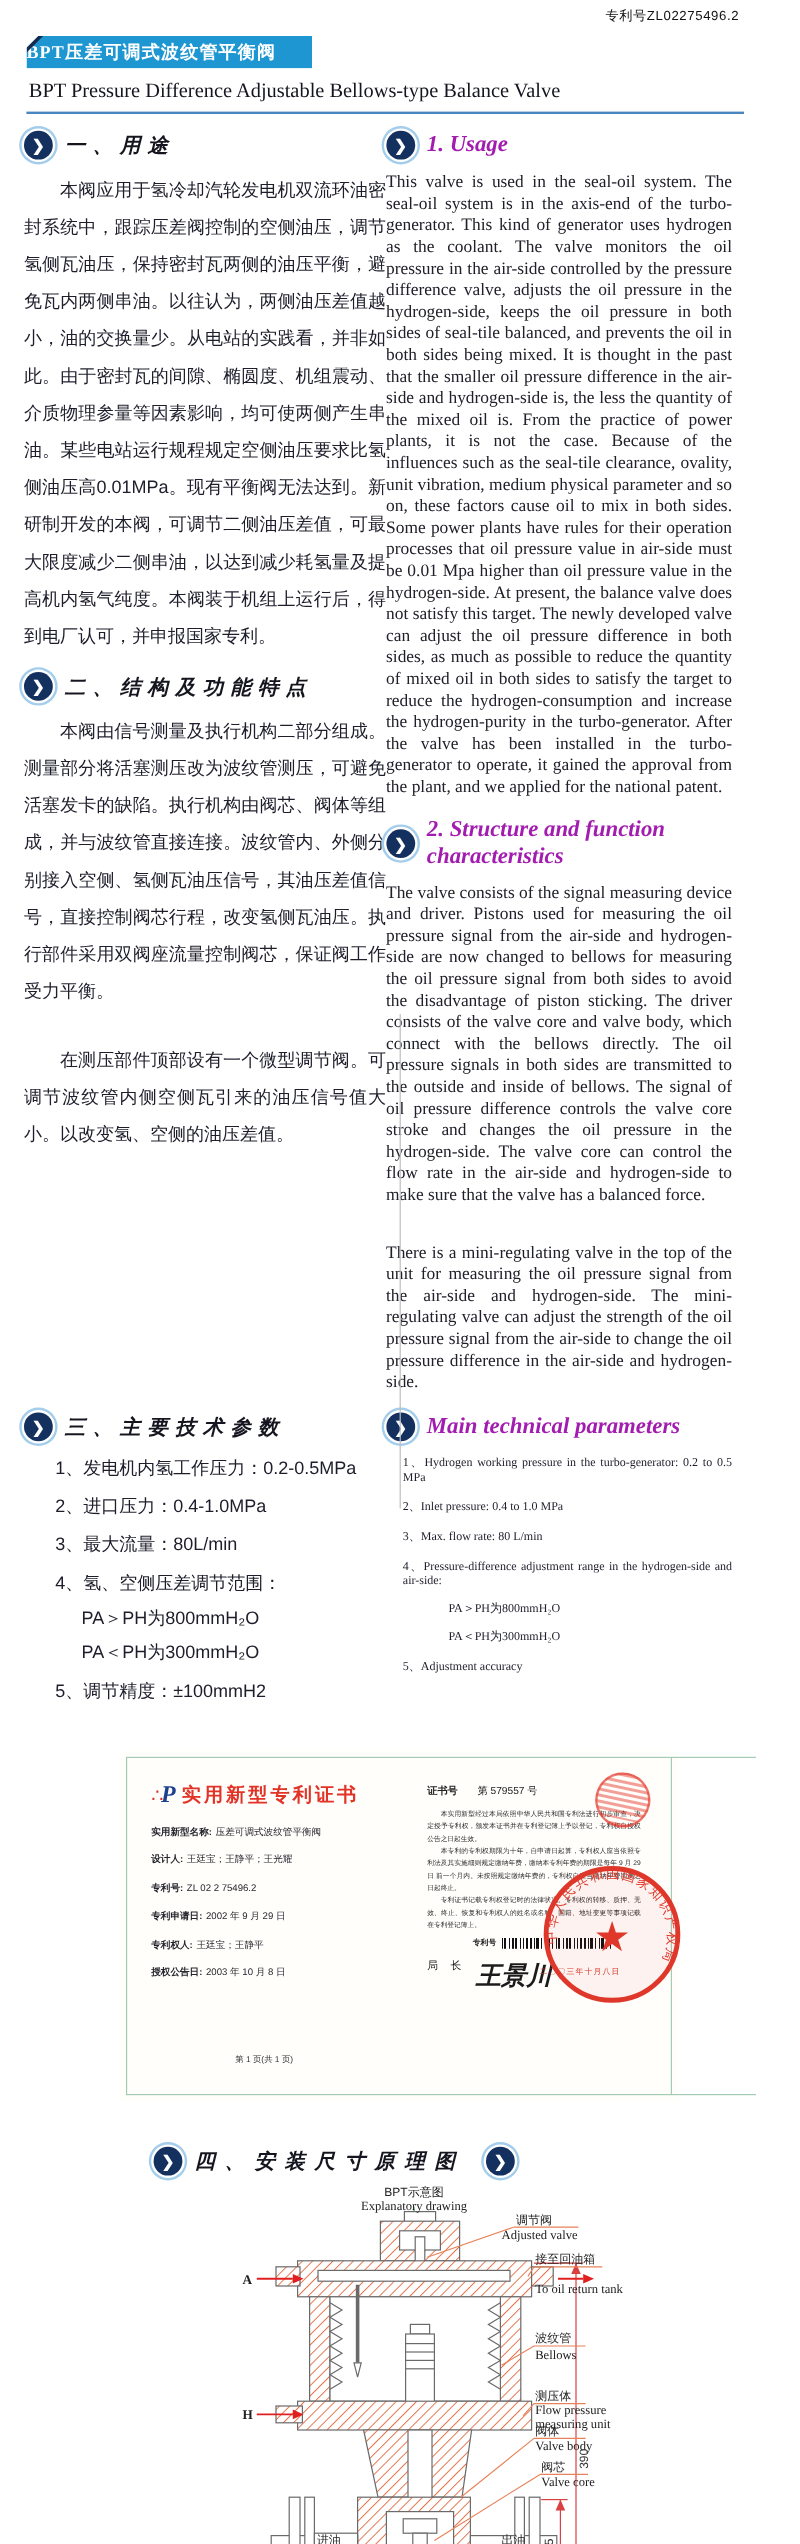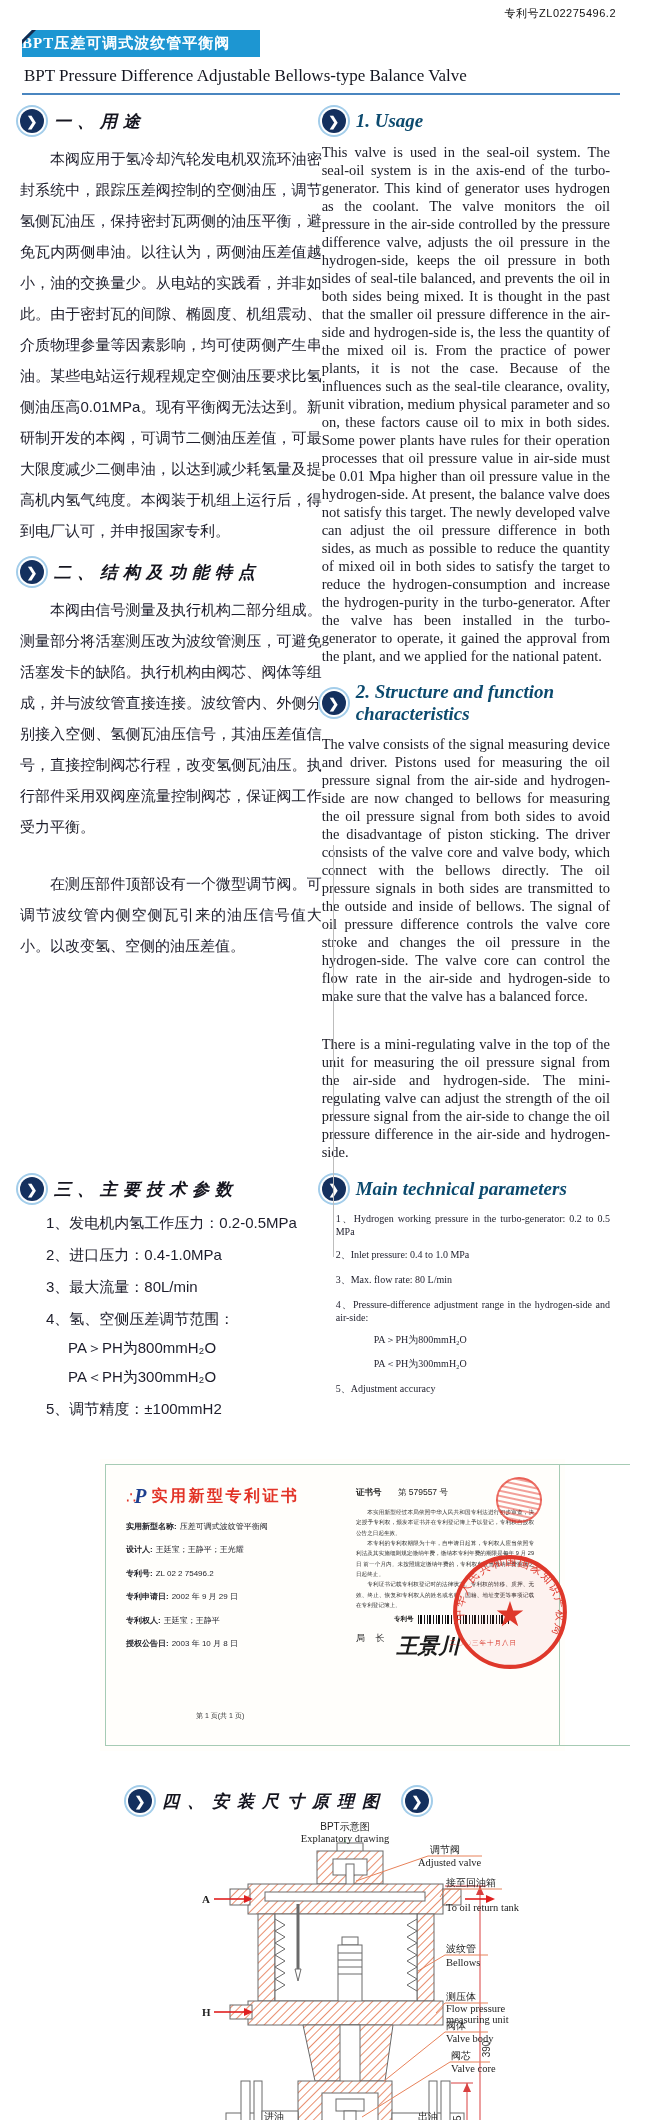--- a/index.html
+++ b/index.html
@@ -16,21 +16,21 @@
              font-family:"Liberation Serif",serif;}
   .title-en{margin:9px 0 0 24px;font-family:"Liberation Serif",serif;font-size:17px;color:#14151f;}
   .rule{margin:7px 10px 0 22px;height:2px;background:#4a86c0;border:0;}
   
   .sec-head{display:flex;align-items:center;gap:10px;margin:0 0 10px 0;}
   .bullet{flex:0 0 auto;width:24px;height:24px;border-radius:50%;background:#14305e;color:#fff;
           display:flex;align-items:center;justify-content:center;font-size:13px;font-weight:bold;
           box-shadow:0 0 0 2px #fff,0 0 0 4px #a3cdea;}
   .h-cn{font-family:"Liberation Serif",serif;font-weight:bold;font-style:italic;font-size:17px;
         letter-spacing:6px;color:#15151f;}
-  .h-en{font-family:"Liberation Serif",serif;font-weight:bold;font-style:italic;font-size:19px;color:#0c4a6e;}
+  .h-en{font-family:"Liberation Serif",serif;font-weight:bold;font-style:italic;font-size:19px;color:#a21caf;}
   
   .two-cols{display:flex;justify-content:space-between;margin:14px 20px 0 20px;min-height:925px;}
   .col-l{width:316px;}
   .col-r{width:302px;}
   .p-cn{font-size:15px;line-height:31px;text-align:justify;text-indent:2em;margin:2px 0 14px 0;color:#1d1d2b;}
   .p-en{font-family:"Liberation Serif",serif;font-size:14.5px;line-height:18px;text-align:justify;
         margin:2px 0 16px 0;color:#20202a;}
   .mini-cn{margin-top:26px;}
   .mini-en{margin-top:30px;}
   .col-divider{position:absolute;left:333px;top:845px;width:1px;height:412px;background:#bdbdbd;}

